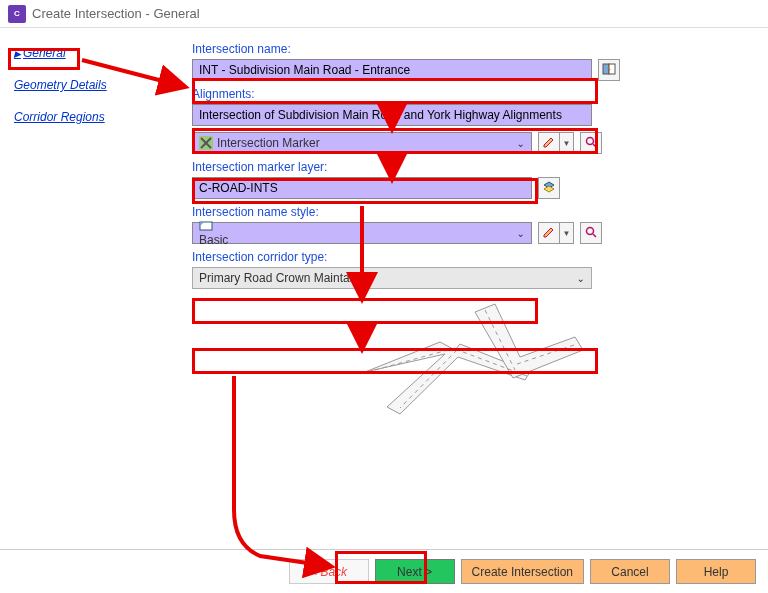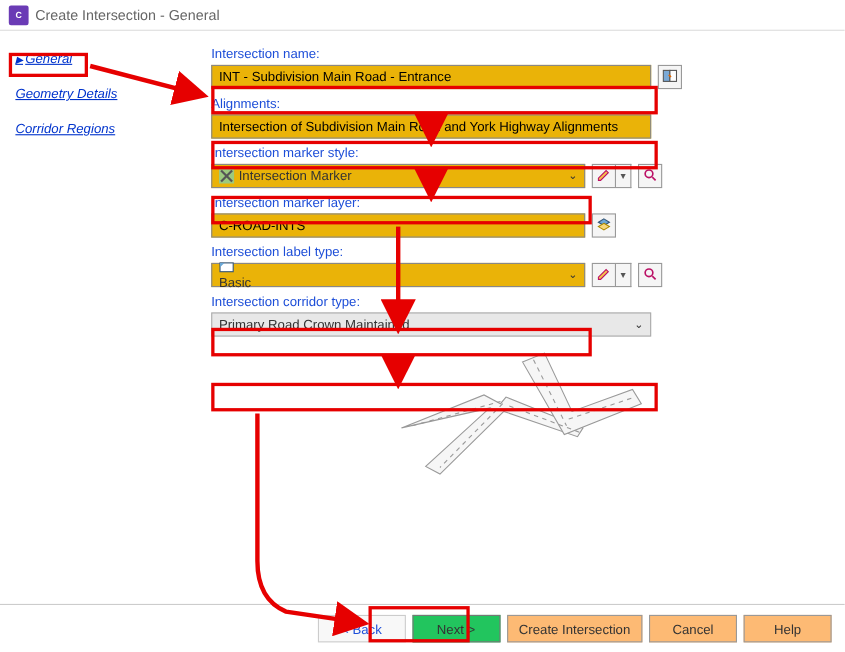--- a/index.html
+++ b/index.html
@@ -62,21 +62,21 @@
     flex: 1;
     padding: 14px 30px 8px 12px;
     position: relative;
   }
   .field { margin-bottom: 6px; }
   .field-label { display: block; margin-bottom: 3px; color: #1d4ed8; }
   .row { display: flex; align-items: center; gap: 6px; }
   .text-input, .select-like {
     height: 22px;
     border: 1px solid #888;
-    background: #eab308;
+    background: #c4b5fd;
     padding: 2px 6px;
     font-size: 12px;
     display: flex;
     align-items: center;
     outline: none;
   }
   .text-input { width: 400px; }
   .select-like { width: 340px; justify-content: space-between; }
   .select-like.wide { width: 400px; }
   .select-like.gray { background: #e8e8e8; border-color: #aaa; }
@@ -112,21 +112,21 @@
   }
   .btn {
     min-width: 80px;
     height: 25px;
     border: 1px solid #999;
     background: #fdba74;
     display: flex; align-items: center; justify-content: center;
     font-size: 12px;
     padding: 0 10px;
   }
-  .btn.disabled { color: #1d4ed8; border-color: #ccc; background: #f8f8f8; }
+  .btn.disabled { color: #ef4444; border-color: #ccc; background: #f8f8f8; font-style: italic; }
   .btn.primary { background: #22c55e; border-color: #777; }
   .btn.wide { min-width: 120px; }
   .icon16 { width: 14px; height: 14px; display: inline-flex; align-items: center; justify-content: center; margin-right: 4px; }
   
   .hl { position: absolute; border: 3px solid #e60000; pointer-events: none; }
   
   .overlay { position: absolute; inset: 0; pointer-events: none; z-index: 50; }
 </style>
 </head>
 <body>
@@ -165,21 +165,20 @@
     </div>
 
     <div class="field">
       <span class="field-label">Alignments:</span>
       <div class="row">
         <input class="text-input" value="Intersection of Subdivision Main Road and York Highway Alignments" style="">
       </div>
     </div>
 
     <div class="field">
-      <span class="field-label">Intersection marker style:</span>
       <div class="row">
         <div class="select-like">
           <span style="display:flex;align-items:center;">
             <span class="icon16">
               <svg width="14" height="14" viewBox="0 0 14 14">
                   <rect width="14" height="14" fill="#9cc97e"></rect>
                   <line x1="2" y1="2" x2="12" y2="12" stroke="#555" stroke-width="2"></line>
                   <line x1="12" y1="2" x2="2" y2="12" stroke="#555" stroke-width="2"></line>
                 </svg>
             </span>
@@ -219,21 +218,21 @@
             <svg width="14" height="14" viewBox="0 0 14 14">
                 <polygon points="7,2 12,5 7,8 2,5" fill="#6aa7d6" stroke="#357"></polygon>
                 <polygon points="7,6 12,9 7,12 2,9" fill="#f6d77a" stroke="#a80"></polygon>
               </svg>
           </span>
         </div>
       </div>
     </div>
 
     <div class="field">
-      <span class="field-label">Intersection label type:</span>
+      <span class="field-label">Intersection name style:</span>
       <div class="row">
         <div class="select-like">
           <span style="display:flex;align-items:flex-start;flex-direction:column;">
             <span class="icon16">
               <svg width="14" height="14" viewBox="0 0 14 14">
                   <rect x="1" y="3" width="12" height="8" fill="#fff" stroke="#357"></rect>
                   <polygon points="1,3 5,3 1,7" fill="#6aa7d6"></polygon>
                 </svg>
             </span>
             <span>Basic</span>

